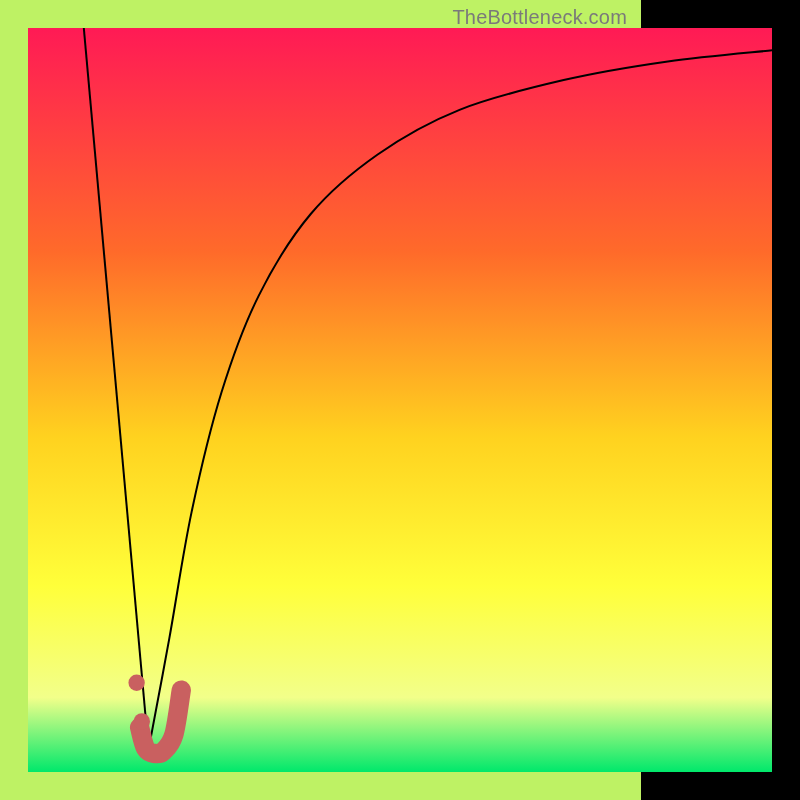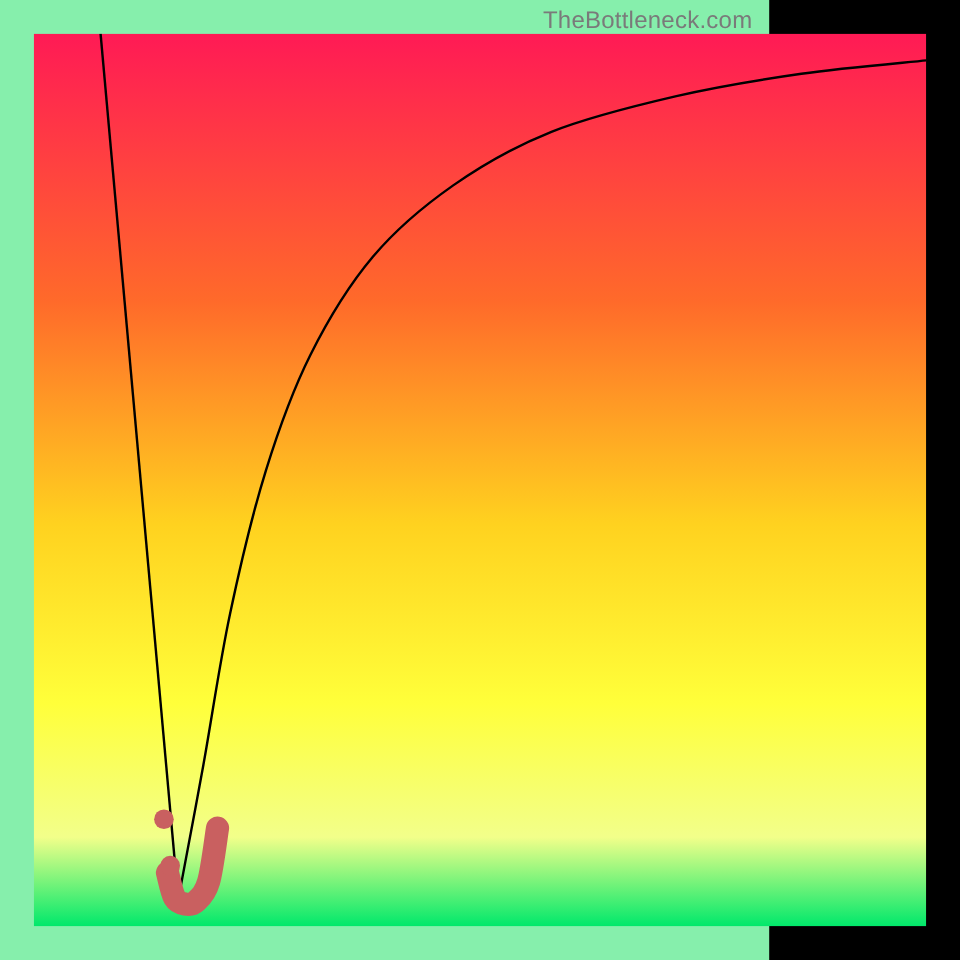--- a/index.html
+++ b/index.html
@@ -8,21 +8,21 @@
     width: 800px;
     height: 800px;
     background: #000;
     overflow: hidden;
     font-family: Arial, Helvetica, sans-serif;
   }
   .frame {
     position: absolute;
     left: 0; top: 0;
     width: 641px; height: 800px;
-    background: #86efac;
+    background: #bef264;
   }
   .plot-area {
     position: absolute;
     left: 28px;
     top: 28px;
     width: 744px;
     height: 744px;
     overflow: hidden;
   }
   .watermark {

